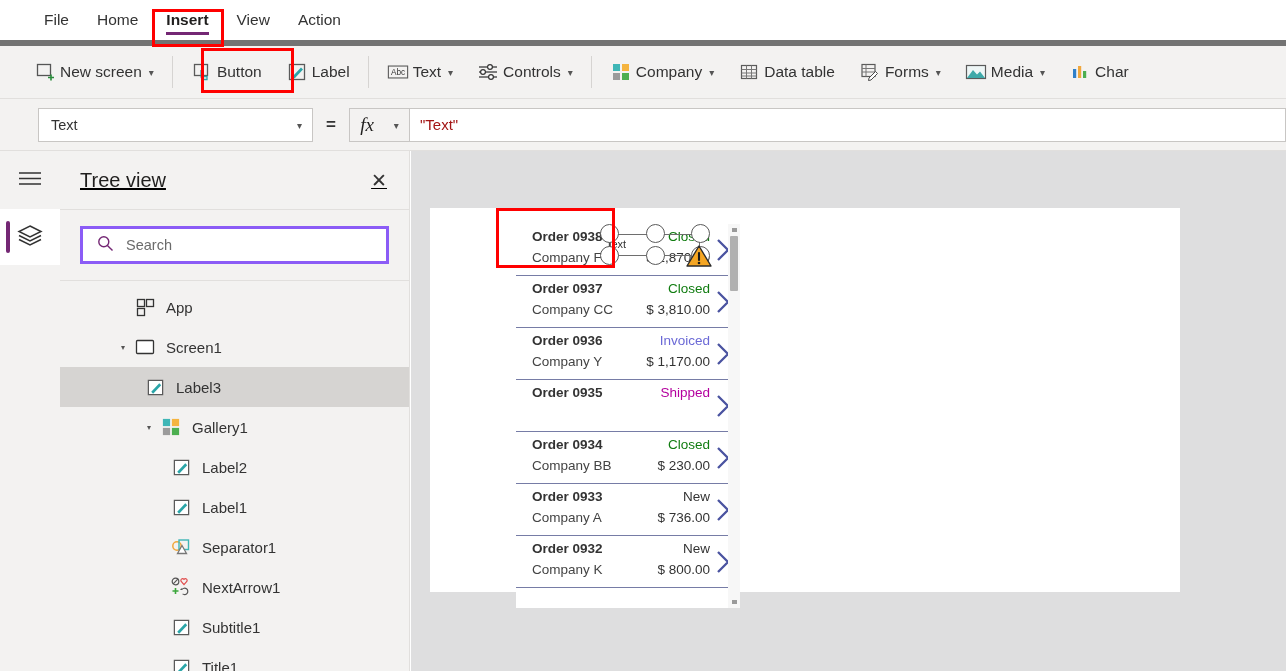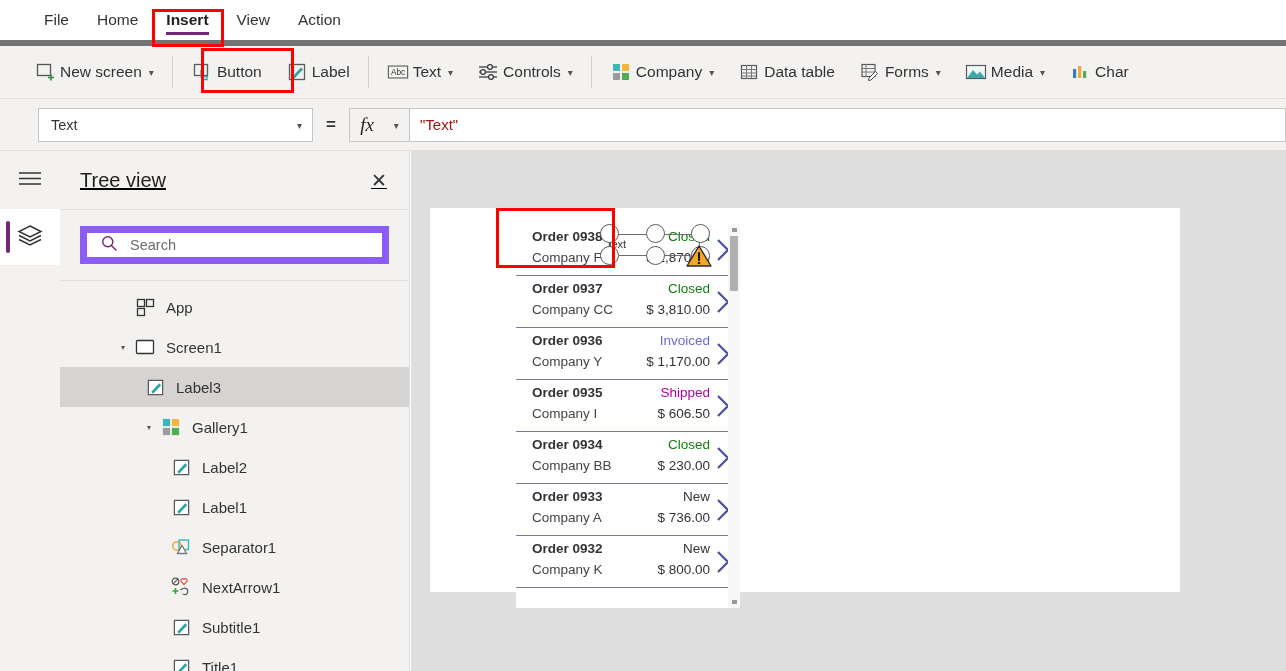--- a/index.html
+++ b/index.html
@@ -189,21 +189,21 @@
     line-height: 1;
     padding: 4px;
   }
   .search-wrap {
     padding: 16px 20px 16px 20px;
     border-bottom: 1px solid #e1dfdd;
   }
   .searchbox {
     height: 38px;
     background: #ffffff;
-    border: 7px solid #8b5cf6;
+    border: 3px solid #8b5cf6;
     display: flex; align-items: center;
     padding-left: 14px;
     gap: 12px;
     cursor: text;
   }
   .search-ph {
     font-size: 14.5px;
     color: #6b6b6b;
   }
   .tree-list {
@@ -702,24 +702,20 @@
             <svg width="16" height="26" viewBox="0 0 16 26">
                 <path d="M3 3 L13 13 L3 23" fill="none" stroke="#4a53a0" stroke-width="2.3"></path>
               </svg>
           </span>
         </div>
 
         <div class="gal-item">
           <div class="gal-line">
             <span class="gal-title">Order 0935</span>
             <span class="gal-status" style="color:#b4009e">Shipped</span>
-          </div>
-          <div class="gal-line">
-            <span class="gal-sub">Company I</span>
-            <span class="gal-amt">$ 606.50</span>
           </div>
           <span class="gal-arrow">
             <svg width="16" height="26" viewBox="0 0 16 26">
                 <path d="M3 3 L13 13 L3 23" fill="none" stroke="#4a53a0" stroke-width="2.3"></path>
               </svg>
           </span>
         </div>
 
         <div class="gal-item">
           <div class="gal-line">

